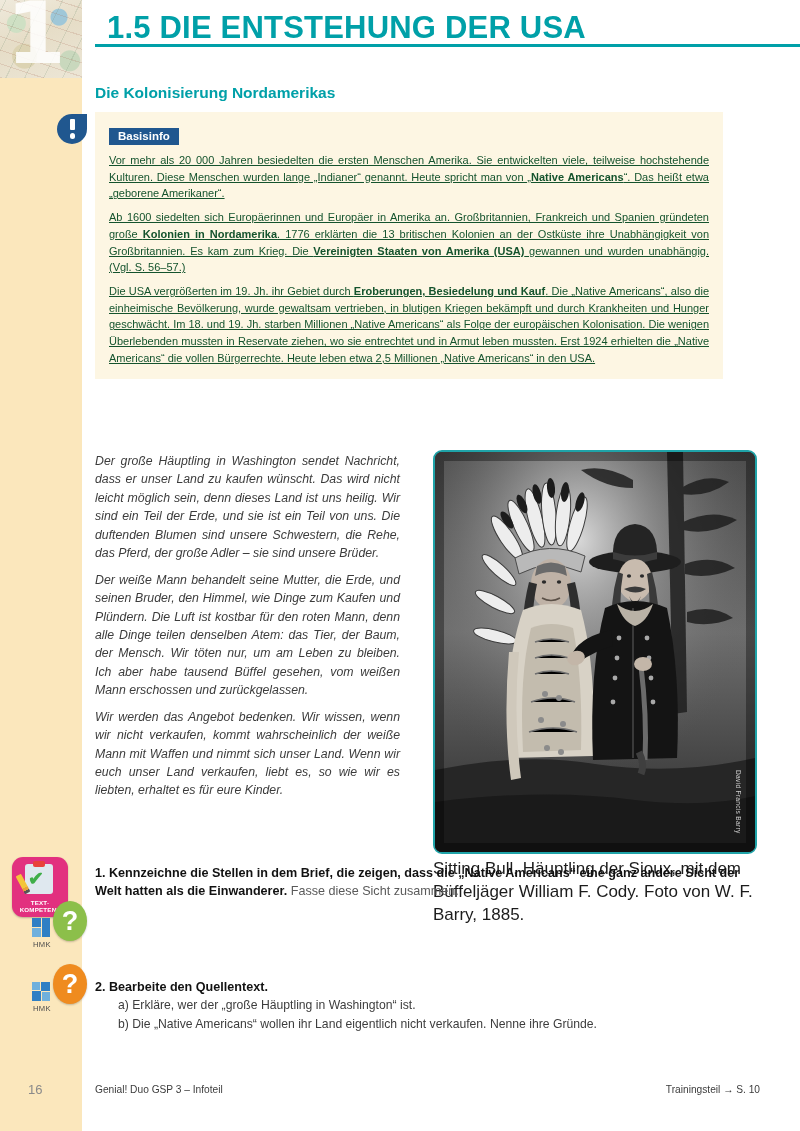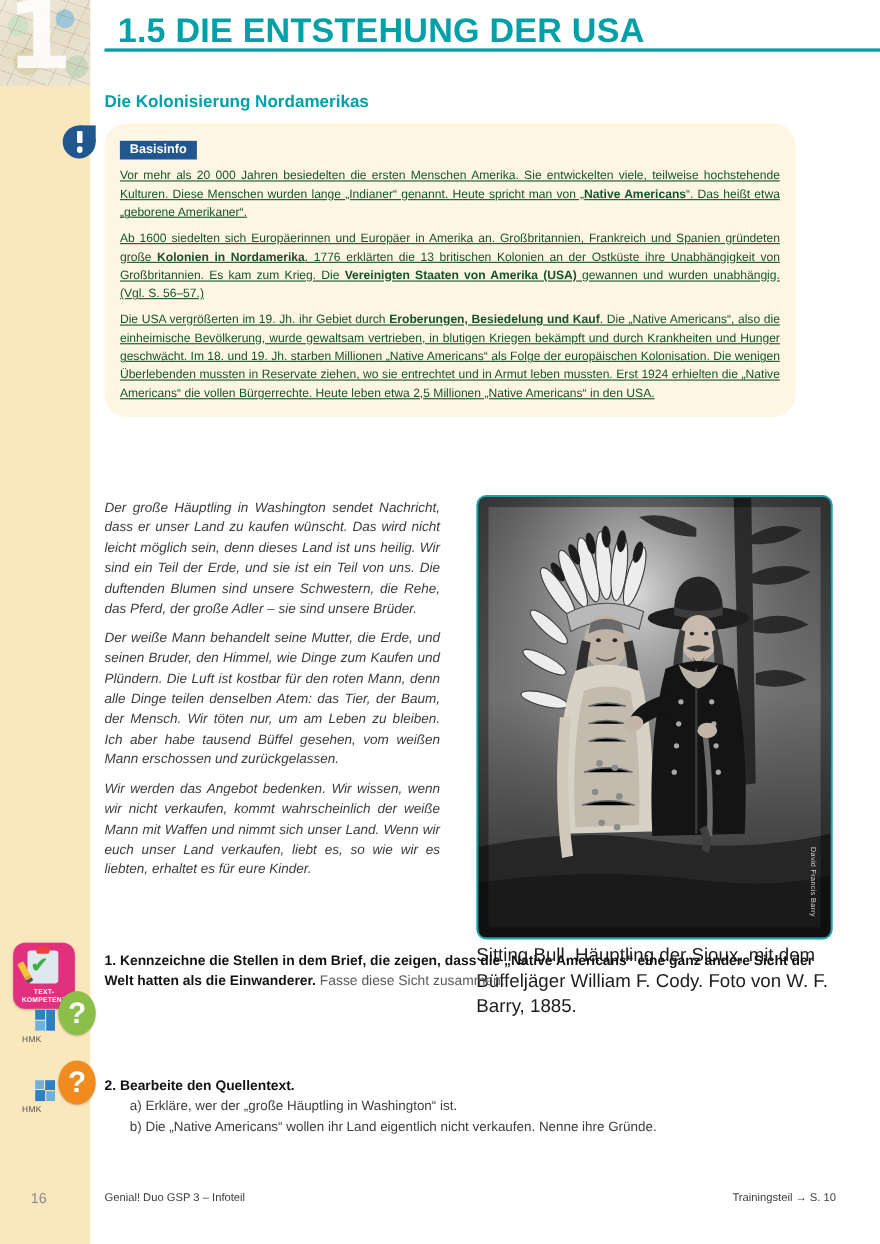--- a/index.html
+++ b/index.html
@@ -79,21 +79,20 @@
   }
 
   
   .basisinfo {
     position: absolute;
     left: 95px; top: 112px;
     width: 628px;
     background: #fdf6e3;
     padding: 14px 14px 12px 14px;
     box-sizing: border-box;
-    border-radius: 20px;
   }
   .basisinfo-badge {
     display: inline-block;
     background: #20578f;
     color: #ffffff;
     font-size: 11.5px;
     font-weight: 700;
     padding: 2px 9px 3px 9px;
     margin-bottom: 7px;
   }
@@ -245,21 +244,21 @@
     font-size: 6.2px;
     font-weight: 700;
     line-height: 1.15;
     letter-spacing: .2px;
   }
 
   
   .hmk {
     position: absolute;
     width: 44px;
-    text-align: left;
+    text-align: center;
   }
   .hmk-icon {
     position: relative;
     width: 20px; height: 20px;
     margin: 0 auto;
   }
   .hmk-icon i {
     position: absolute;
     display: block;
     background: #2f7fc4;

